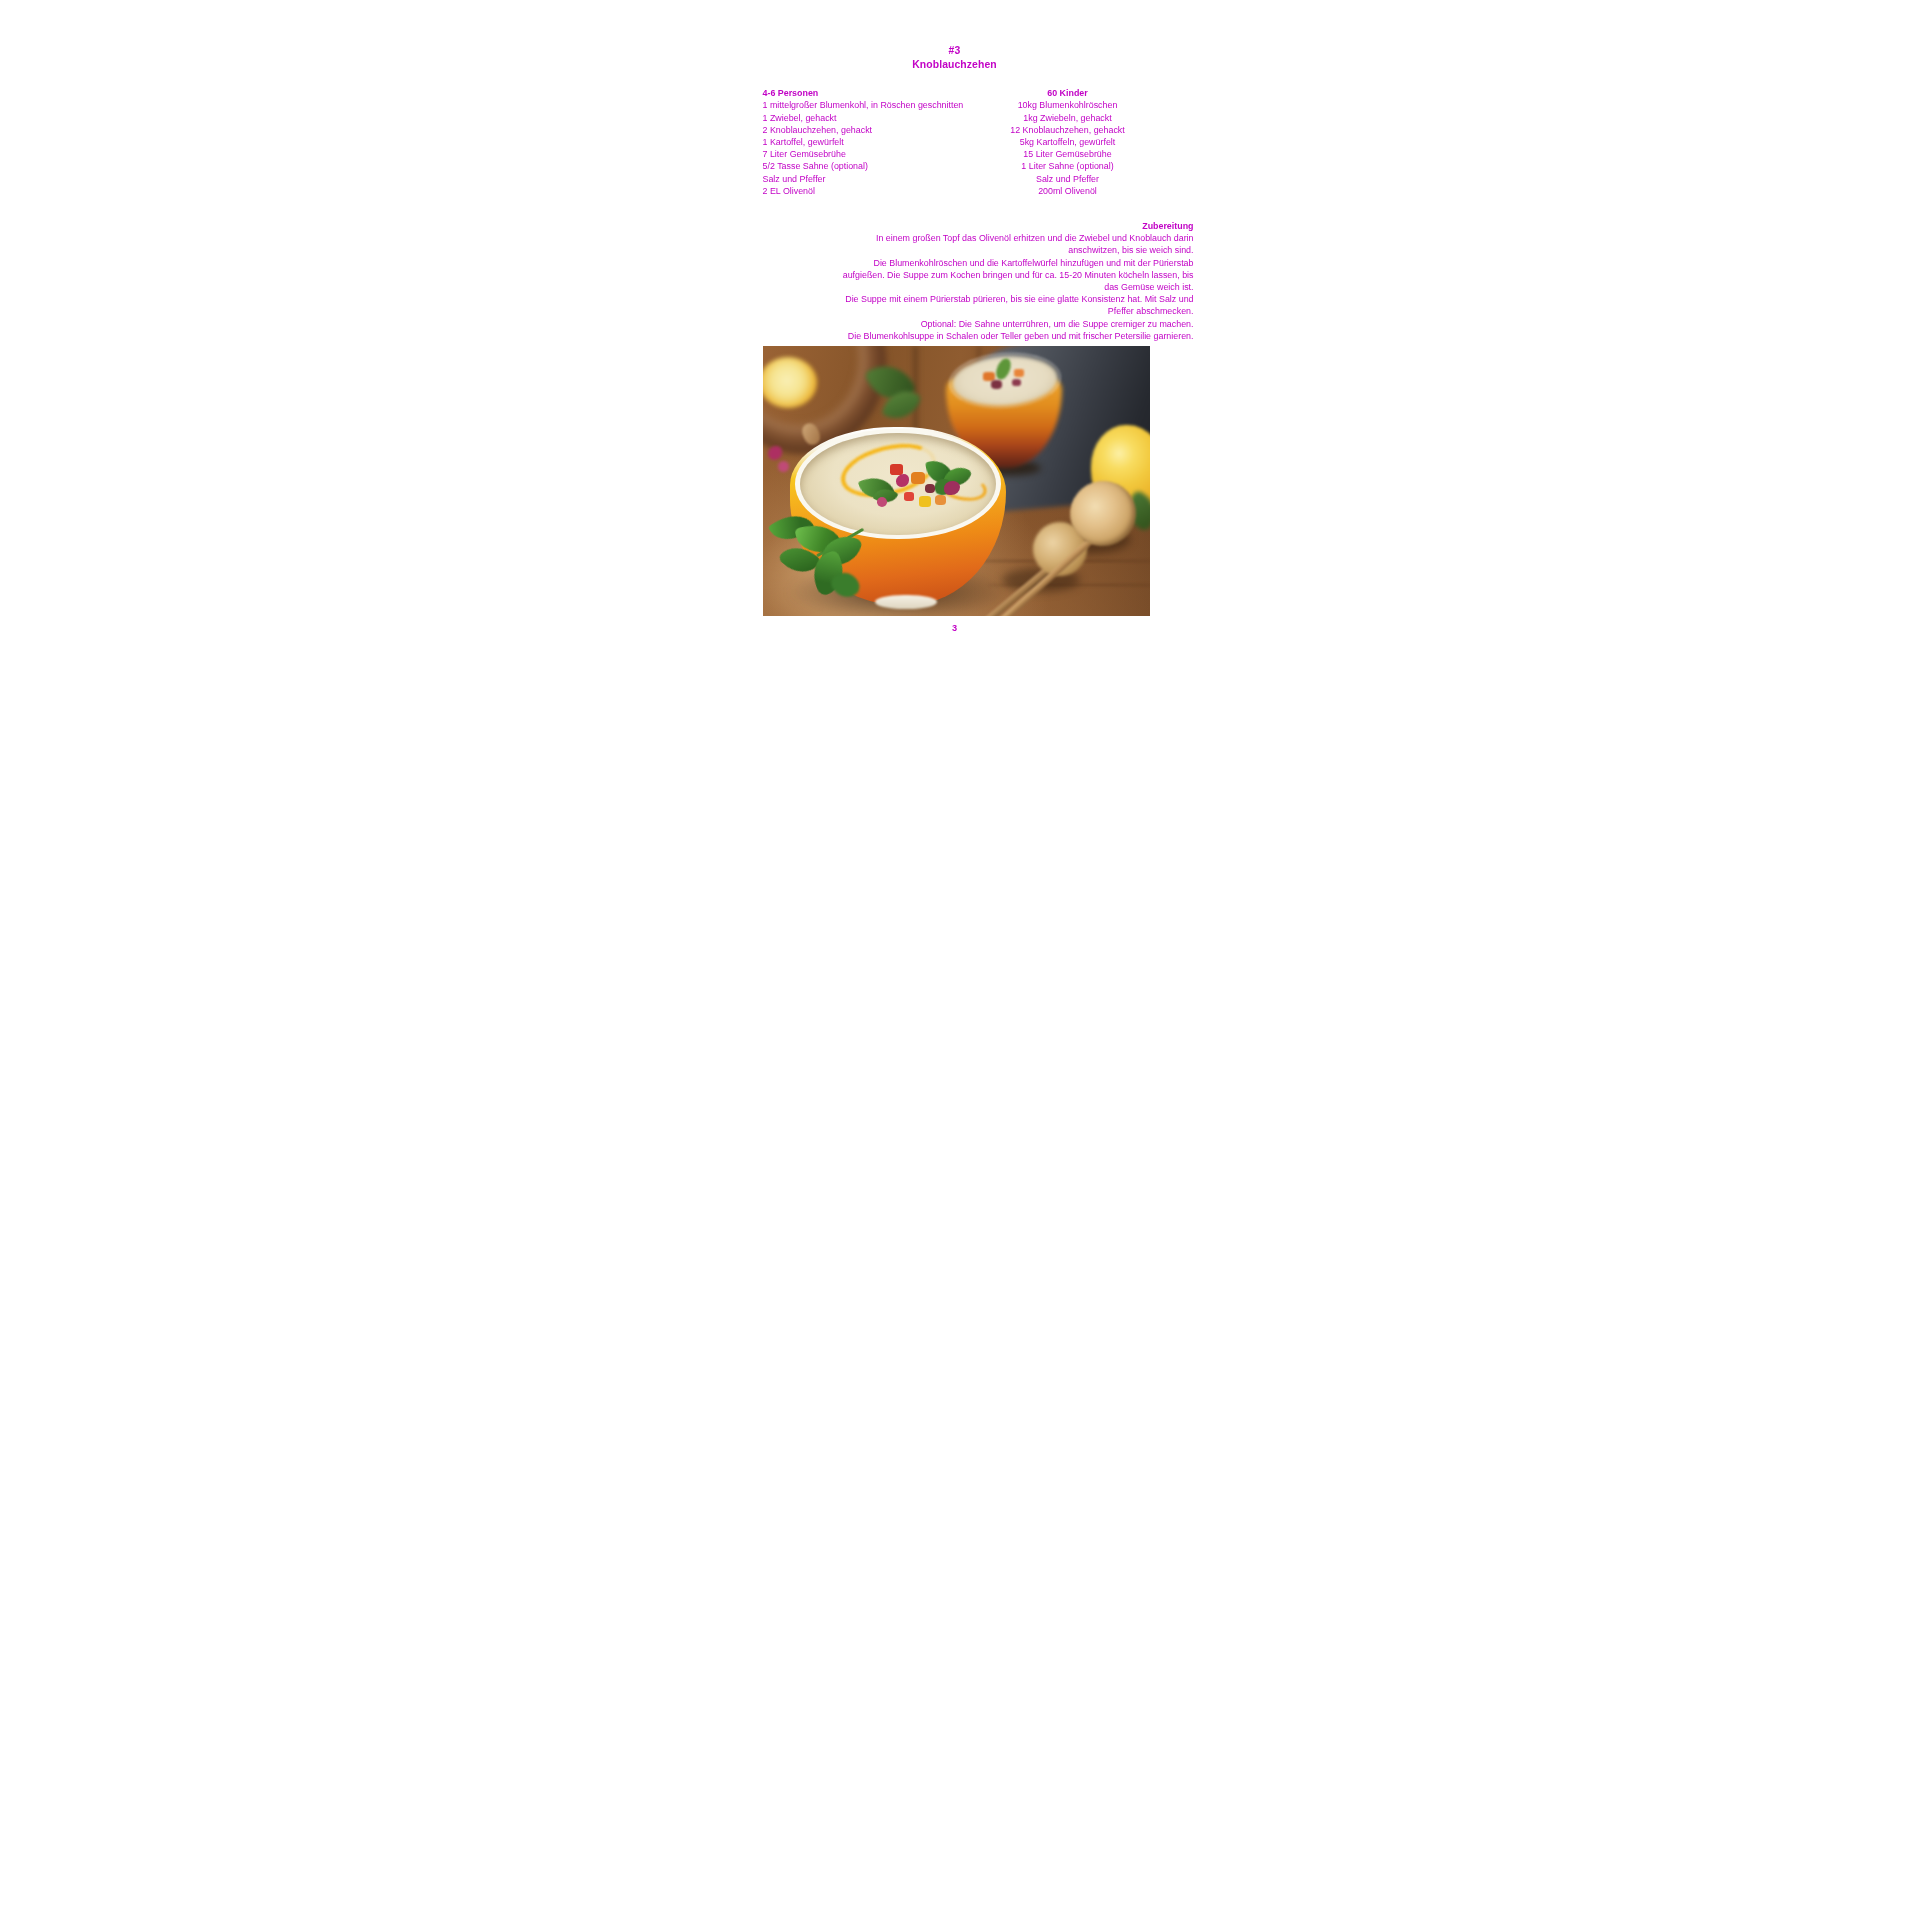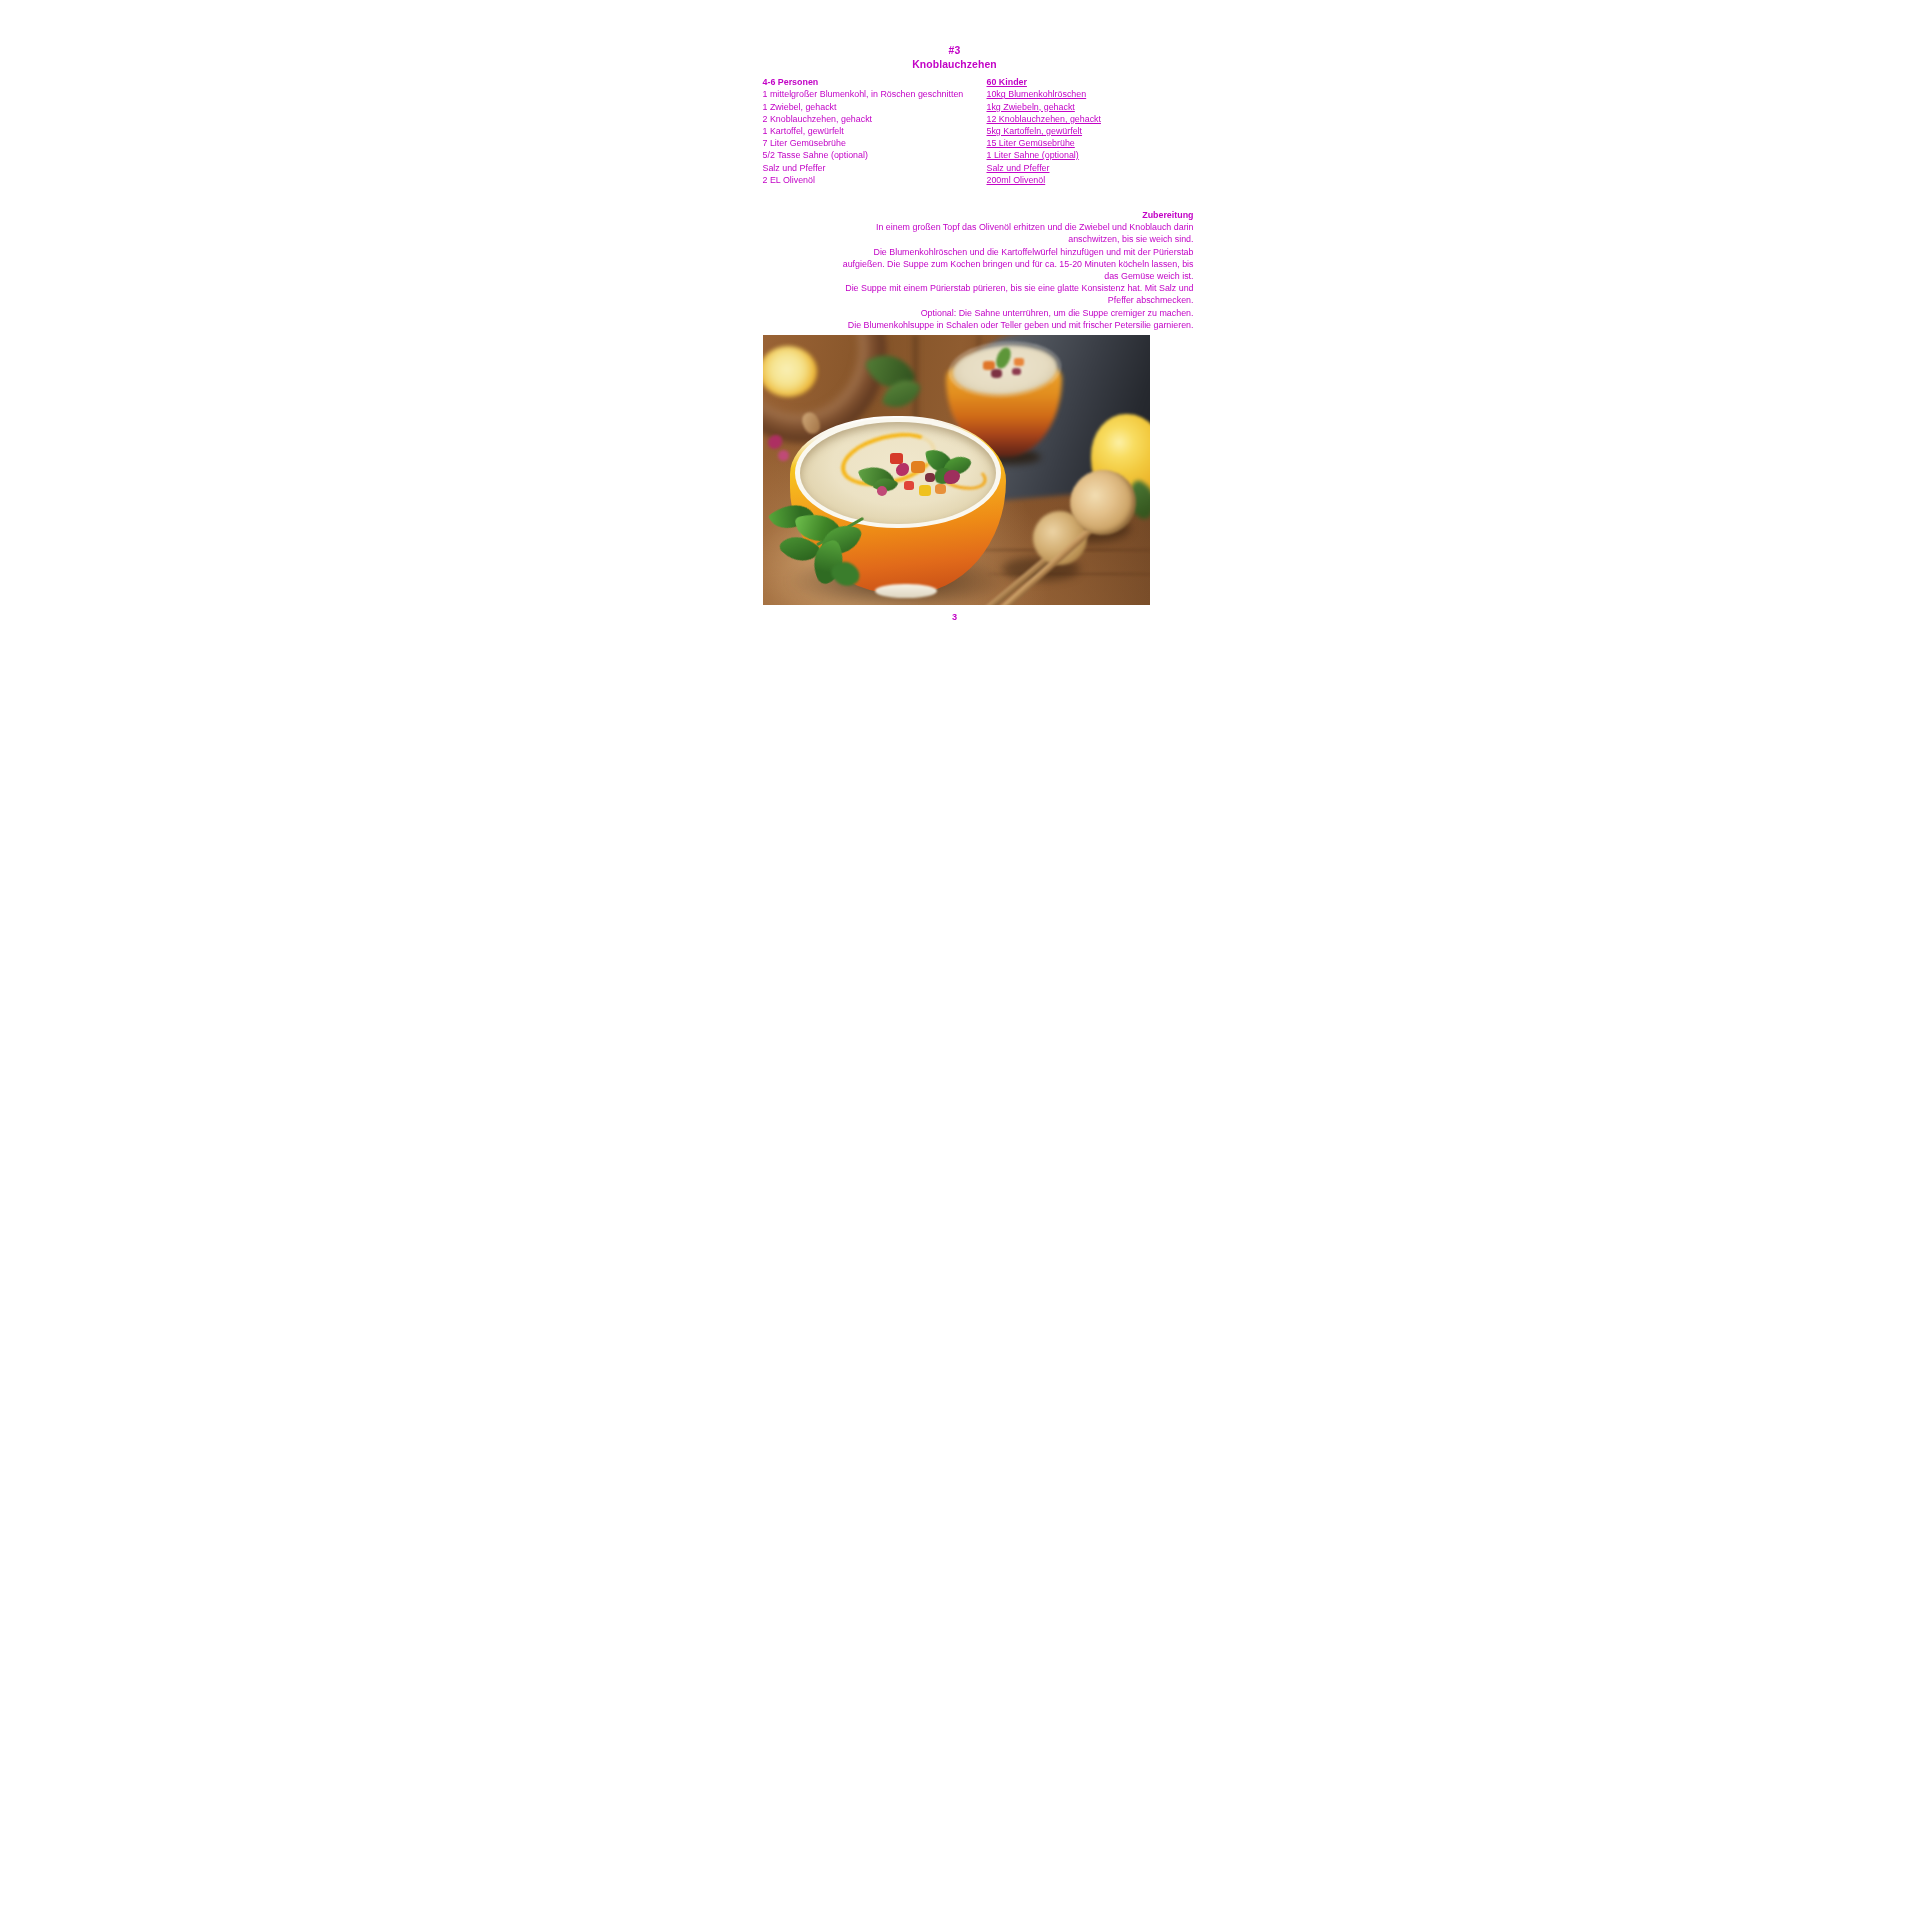--- a/index.html
+++ b/index.html
@@ -5,23 +5,23 @@
   * { margin:0; padding:0; box-sizing:border-box; }
   html,body { background:#ffffff; }
   body { font-family:"Liberation Sans","DejaVu Sans",sans-serif; }
   .page {
     position:relative; width:478px; height:676px; background:#ffffff;
     overflow:hidden; margin:0 auto; color:#c203c6;
   }
   
   .title-block { margin-top:44px; text-align:center; line-height:14px; }
   .title-block .t { font-size:10.4px; font-weight:700; letter-spacing:0.1px; }
-  .cols { display:flex; margin-top:4px; padding-left:47px; }
+  .cols { display:flex; margin-top:15px; padding-left:47px; }
   .col-left  { width:224px; text-align:left; }
-  .col-right { width:162px; text-align:left;text-decoration:underline; }
+  .col-right { width:162px; text-align:center; }
   .col-header { font-size:8.9px; font-weight:700; line-height:12.3px; white-space:nowrap; }
   .ing-line { font-size:8.9px; line-height:12.2px; white-space:nowrap; }
   .prep { margin-top:23px; text-align:right; }
   .prep-header { font-size:8.9px; font-weight:700; line-height:12.3px; }
   .prep-line { font-size:8.9px; line-height:12.2px; white-space:nowrap; }
   .page-num { margin-top:5.4px; text-align:center; font-size:9.2px; font-weight:600; line-height:12.3px; }
 
   
   .photo {
     position:relative; width:387px; height:270px; margin:4.2px 0 0 47px;

